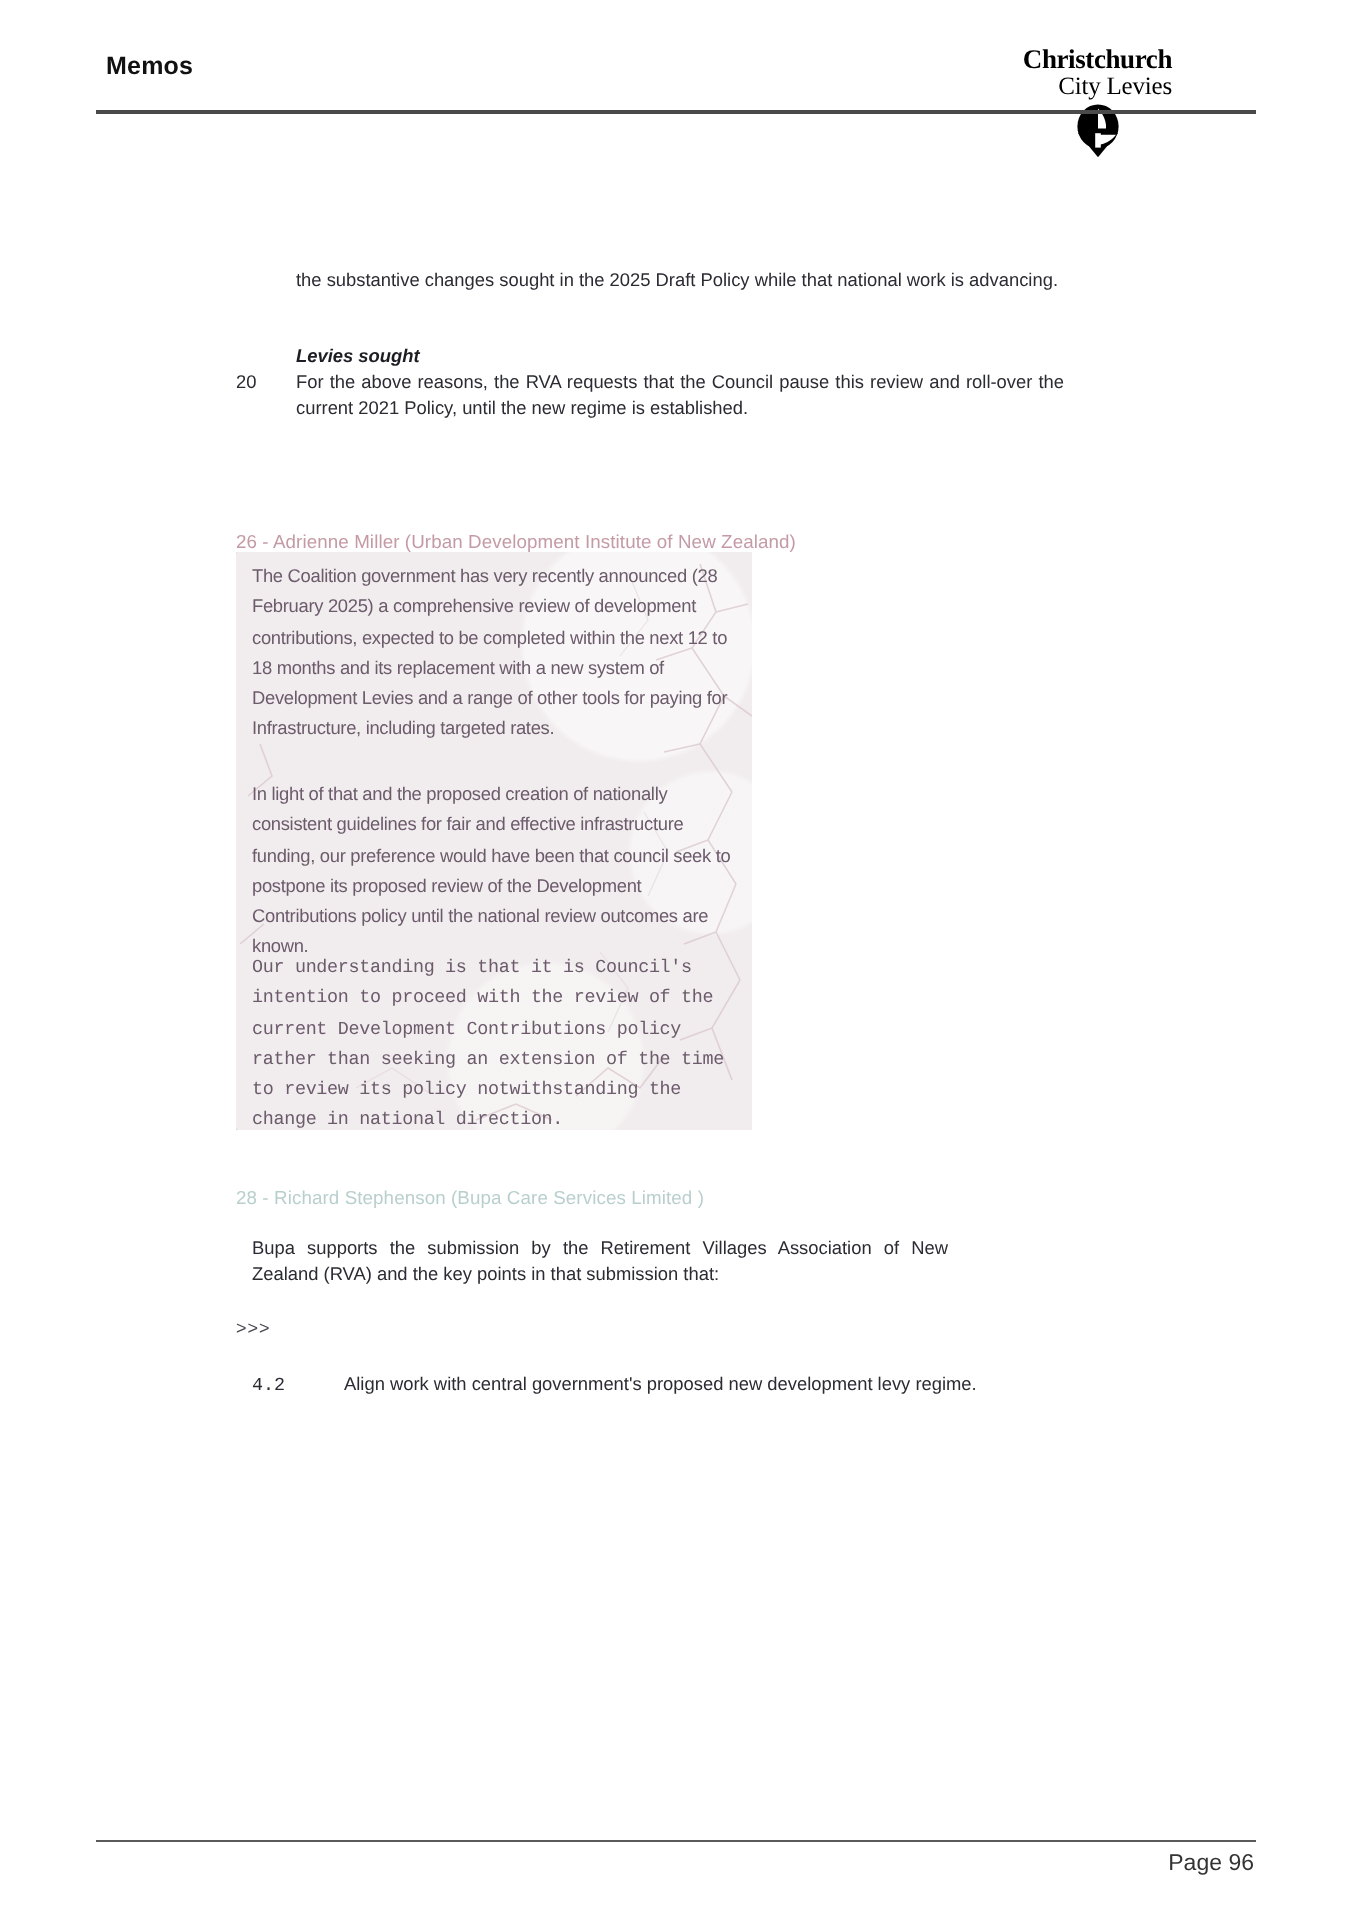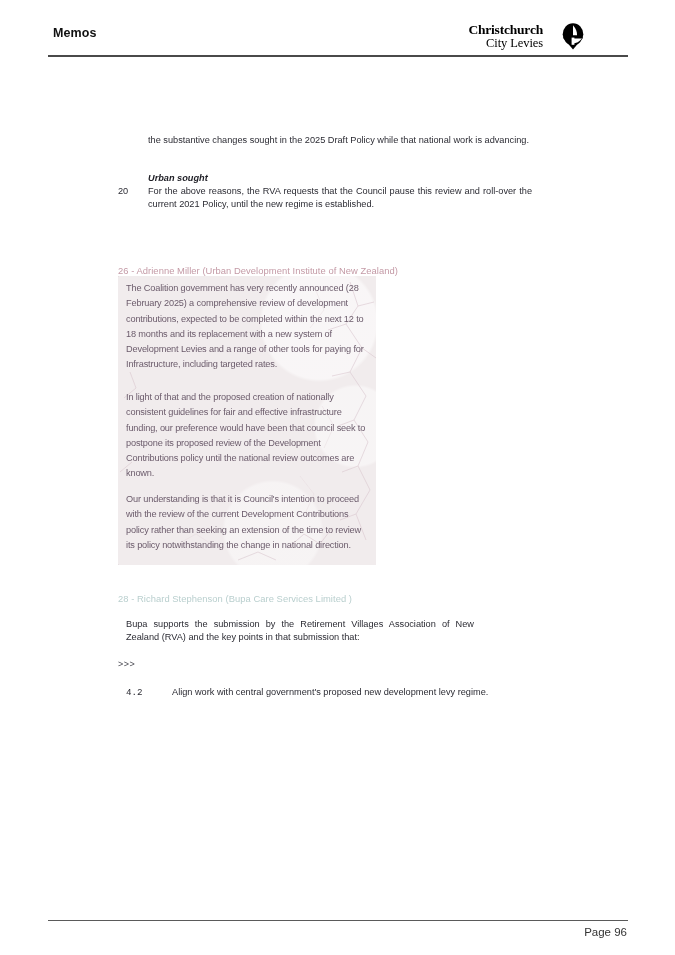--- a/index.html
+++ b/index.html
@@ -31,21 +31,22 @@
     font-weight: bold;
     letter-spacing: 0.1px;
     color: #111111;
   }
   #header-logo {
     position: absolute;
     right: 47px;
     top: 13px;
     display: flex;
     align-items: center;
-    gap: 17px;
+    gap: 2px;
+    flex-direction: column;
   }
   #logo-wordmark {
     text-align: right;
     line-height: 1.02;
     font-family: "Liberation Serif", serif;
   }
   #logo-line1 {
     font-size: 13.5px;
     font-weight: bold;
     letter-spacing: -0.2px;
@@ -199,21 +200,21 @@
   </div>
 
   <div id="header-rule"></div>
 </div>
 
 <div id="content">
 
   <div class="body-para" style="left:148px; top:134px; width:384px;">the substantive changes sought in the 2025 Draft Policy while that national work is advancing.</div>
 
   <div class="body-para" style="left:148px; top:172px; width:384px;">
-    <span class="run-in-heading">Urban sought</span>
+    <span class="run-in-heading">Levies sought</span>
   </div>
 
   <div class="para-number" style="left:118px; top:185px;">20</div>
 
   <div class="body-para" style="left:148px; top:185px; width:384px;">For the above reasons, the RVA requests that the Council pause this review and roll-over the current 2021 Policy, until the new regime is established.</div>
 
   <div class="submitter-heading" style="left:118px; top:265px; color:#c49aa6;">26 - Adrienne Miller (Urban Development Institute of New Zealand)</div>
 
   <div id="pasted-block">
     <svg id="pasted-block-texture" viewBox="0 0 258 289" preserveAspectRatio="none" xmlns="http://www.w3.org/2000/svg">
@@ -240,21 +241,21 @@
         <path d="M204 130 L216 150 L206 172"></path>
         <path d="M182 200 L196 218 L186 240"></path>
         <path d="M60 268 L78 258 L96 270"></path>
       </g>
     </svg>
 
     <div class="pasted-para" style="top:5px;">The Coalition government has very recently announced (28 February 2025)  a comprehensive review of development contributions, expected to be completed within the next 12 to 18 months and its replacement with a new system of Development Levies and a range of other tools for paying for Infrastructure, including targeted rates.</div>
 
     <div class="pasted-para" style="top:114px;">In light of that  and the proposed creation of nationally consistent guidelines for fair and effective infrastructure funding, our preference would have been that council seek to postpone its proposed review of the Development Contributions policy until the national review outcomes are known.</div>
 
-    <div class="pasted-para" style="top:216px;">Our understanding is that it is Council's intention to proceed with the review  of the current Development Contributions policy  rather than seeking an extension of the time to review its policy notwithstanding the change in national direction.</div>
+    <div class="pasted-para" style="top:200px;font-family:Liberation Mono, monospace;">Our understanding is that it is Council's intention to proceed with the review  of the current Development Contributions policy  rather than seeking an extension of the time to review its policy notwithstanding the change in national direction.</div>
   </div>
 
   <div class="submitter-heading" style="left:118px; top:593px; color:#b9cfce;">28 - Richard Stephenson (Bupa Care Services Limited )</div>
 
   <div class="body-para" style="left:126px; top:618px; width:348px;">Bupa supports the submission by the Retirement Villages Association of New Zealand (RVA) and the key points in that submission that:</div>
 
   <div class="marker-glyph" style="left:118px; top:659px;">&gt;&gt;&gt;</div>
 
   <div class="para-number" style="left:126px; top:686px;font-family:Liberation Mono, monospace;">4.2</div>
 

